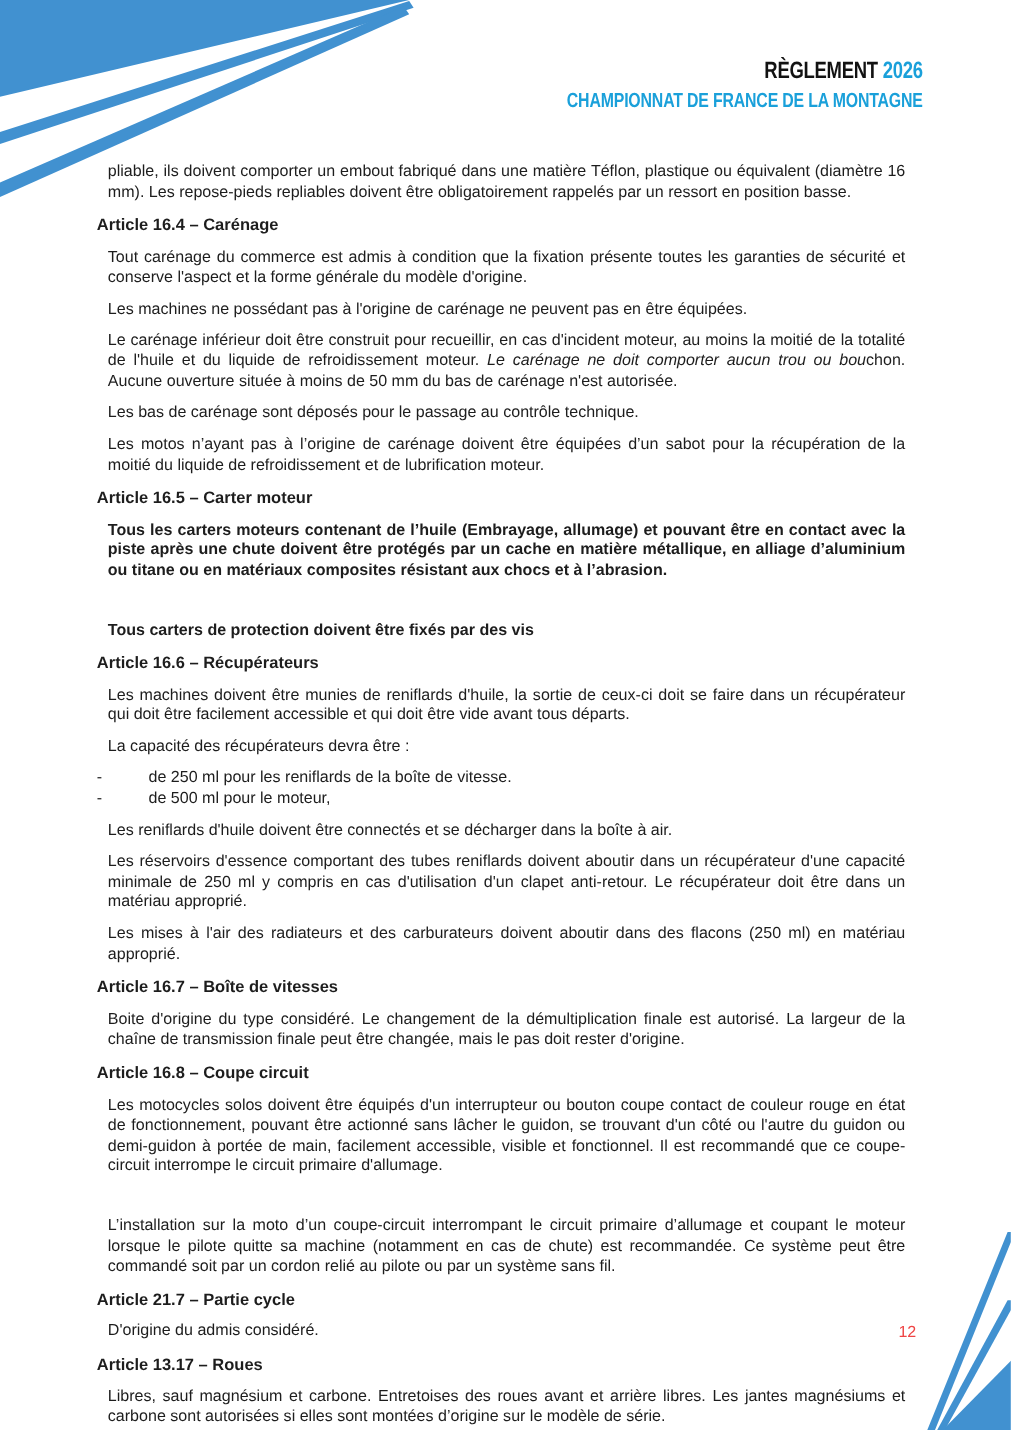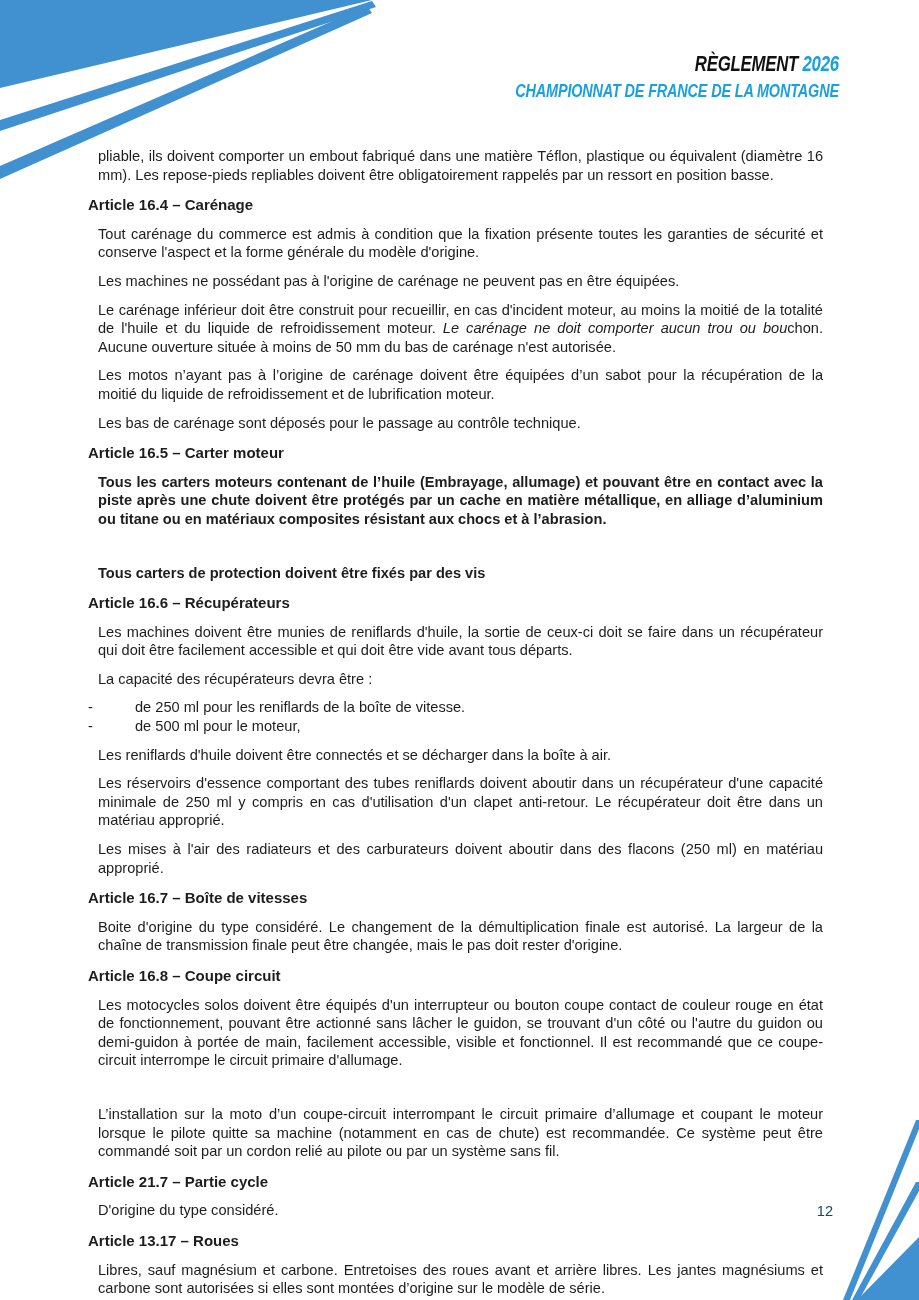--- a/index.html
+++ b/index.html
@@ -9,21 +9,21 @@
     width:919px; height:1300px; position:relative; overflow:hidden;
     background:#ffffff; font-family:"Liberation Sans","DejaVu Sans",sans-serif;
   }
   svg.deco { position:absolute; display:block; }
   #deco-top { left:0; top:0; }
   #deco-bottom { right:0; bottom:0; }
   .acc-fill { fill:var(--accent); }
 
   .header-block {
     position:absolute; top:50px; right:80px; text-align:right;
-    font-style:italic; font-weight:bold; white-space:nowrap;
+    font-weight:bold; white-space:nowrap;
   }
   .hdr1 {
     font-size:21.5px; line-height:28px; color:#121212;
     transform:scaleX(0.78); transform-origin:100% 50%; letter-spacing:-0.3px;
   }
   .hdr1 .year { color:var(--cyan); }
   .hdr2 {
     font-size:18.5px; line-height:26px; color:var(--cyan);
     transform:scaleX(0.78); transform-origin:100% 50%; letter-spacing:-0.2px;
   }
@@ -38,21 +38,21 @@
   h3.article-heading {
     margin:12px 0 3px; font-size:15px; line-height:18.6px; font-weight:bold;
   }
   .spacer { height:15px; }
   .list-item { display:flex; }
   .list-item .dash { flex:0 0 47px; }
   .list-item .li-text { flex:1; }
 
   .footer {
     position:absolute; left:88px; top:1203px; width:745px;
-    text-align:right; font-size:14.6px; color:#0c4a6e;
+    text-align:right; font-size:14.6px; color:#ef4444;
   }
 </style>
 </head>
 <body>
 
 <svg id="deco-top" class="deco" width="400" height="185" viewBox="0 0 400 185" aria-hidden="true">
   <polygon class="acc-fill" points="0,0 372,0 0,88"></polygon>
   <polygon class="acc-fill" points="0,120 372,1 376,7 0,131"></polygon>
   <polygon class="acc-fill" points="0,166 367,6 372,13 0,179"></polygon>
 </svg>
@@ -67,22 +67,22 @@
   <div class="hdr1"><span>RÈGLEMENT</span> <span class="year">2026</span></div>
   <div class="hdr2">CHAMPIONNAT DE FRANCE DE LA MONTAGNE</div>
 </header>
 
 <main class="content">
     <p class="para"><span>pliable, ils doivent comporter un embout fabriqué dans une matière Téflon, plastique ou équivalent (diamètre 16 mm). Les repose-pieds repliables doivent être obligatoirement rappelés par un ressort en position basse.</span></p>
     <h3 class="article-heading">Article 16.4 – Carénage</h3>
     <p class="para"><span>Tout carénage du commerce est admis à condition que la fixation présente toutes les garanties de sécurité et conserve l'aspect et la forme générale du modèle d'origine.</span></p>
     <p class="para"><span>Les machines ne possédant pas à l'origine de carénage ne peuvent pas en être équipées.</span></p>
     <p class="para"><span>Le carénage inférieur doit être construit pour recueillir, en cas d'incident moteur, au moins la moitié de la totalité de l'huile et du liquide de refroidissement moteur. </span><span class="it">Le carénage ne doit comporter aucun trou ou bou</span><span>chon. Aucune ouverture située à moins de 50 mm du bas de carénage n'est autorisée.</span></p>
+    <p class="para"><span>Les bas de carénage sont déposés pour le passage au contrôle technique.</span></p>
     <p class="para"><span>Les motos n’ayant pas à l’origine de carénage doivent être équipées d’un sabot pour la récupération de la moitié du liquide de refroidissement et de lubrification moteur.</span></p>
-    <p class="para"><span>Les bas de carénage sont déposés pour le passage au contrôle technique.</span></p>
     <h3 class="article-heading">Article 16.5 – Carter moteur</h3>
     <p class="para bold"><span>Tous les carters moteurs contenant de l’huile (Embrayage, allumage) et pouvant être en contact avec la piste après une chute doivent être protégés par un cache en matière métallique, en alliage d’aluminium ou titane ou en matériaux composites résistant aux chocs et à l’abrasion.</span></p>
     <div class="spacer"></div>
     <p class="para bold"><span>Tous carters de protection doivent être fixés par des vis</span></p>
     <h3 class="article-heading">Article 16.6 – Récupérateurs</h3>
     <p class="para"><span>Les machines doivent être munies de reniflards d'huile, la sortie de ceux-ci doit se faire dans un récupérateur qui doit être facilement accessible et qui doit être vide avant tous départs.</span></p>
     <p class="para"><span>La capacité des récupérateurs devra être :</span></p>
     <div class="list-item">
       <span class="dash">-</span>
       <span class="li-text">de 250 ml pour les reniflards de la boîte de vitesse.</span>
@@ -94,21 +94,21 @@
     <p class="para"><span>Les reniflards d'huile doivent être connectés et se décharger dans la boîte à air.</span></p>
     <p class="para"><span>Les réservoirs d'essence comportant des tubes reniflards doivent aboutir dans un récupérateur d'une capacité minimale de 250 ml y compris en cas d'utilisation d'un clapet anti-retour. Le récupérateur doit être dans un matériau approprié.</span></p>
     <p class="para"><span>Les mises à l'air des radiateurs et des carburateurs doivent aboutir dans des flacons (250 ml) en matériau approprié.</span></p>
     <h3 class="article-heading">Article 16.7 – Boîte de vitesses</h3>
     <p class="para"><span>Boite d'origine du type considéré. Le changement de la démultiplication finale est autorisé. La largeur de la chaîne de transmission finale peut être changée, mais le pas doit rester d'origine.</span></p>
     <h3 class="article-heading">Article 16.8 – Coupe circuit</h3>
     <p class="para"><span>Les motocycles solos doivent être équipés d'un interrupteur ou bouton coupe contact de couleur rouge en état de fonctionnement, pouvant être actionné sans lâcher le guidon, se trouvant d'un côté ou l'autre du guidon ou demi-guidon à portée de main, facilement accessible, visible et fonctionnel. Il est recommandé que ce coupe-circuit interrompe le circuit primaire d'allumage.</span></p>
     <div class="spacer"></div>
     <p class="para"><span>L’installation sur la moto d’un coupe-circuit interrompant le circuit primaire d’allumage et coupant le moteur lorsque le pilote quitte sa machine (notamment en cas de chute) est recommandée. Ce système peut être commandé soit par un cordon relié au pilote ou par un système sans fil.</span></p>
     <h3 class="article-heading">Article 21.7 – Partie cycle</h3>
-    <p class="para"><span>D'origine du type considéré.</span></p>
+    <p class="para"><span>D'origine du admis considéré.</span></p>
     <h3 class="article-heading">Article 13.17 – Roues</h3>
     <p class="para"><span>Libres, sauf magnésium et carbone. Entretoises des roues avant et arrière libres. Les jantes magnésiums et carbone sont autorisées si elles sont montées d’origine sur le modèle de série.</span></p>
     <div class="spacer"></div>
   </main>
 
 <footer class="footer">
   <span>12</span>
 </footer>
 
 </body></html>

